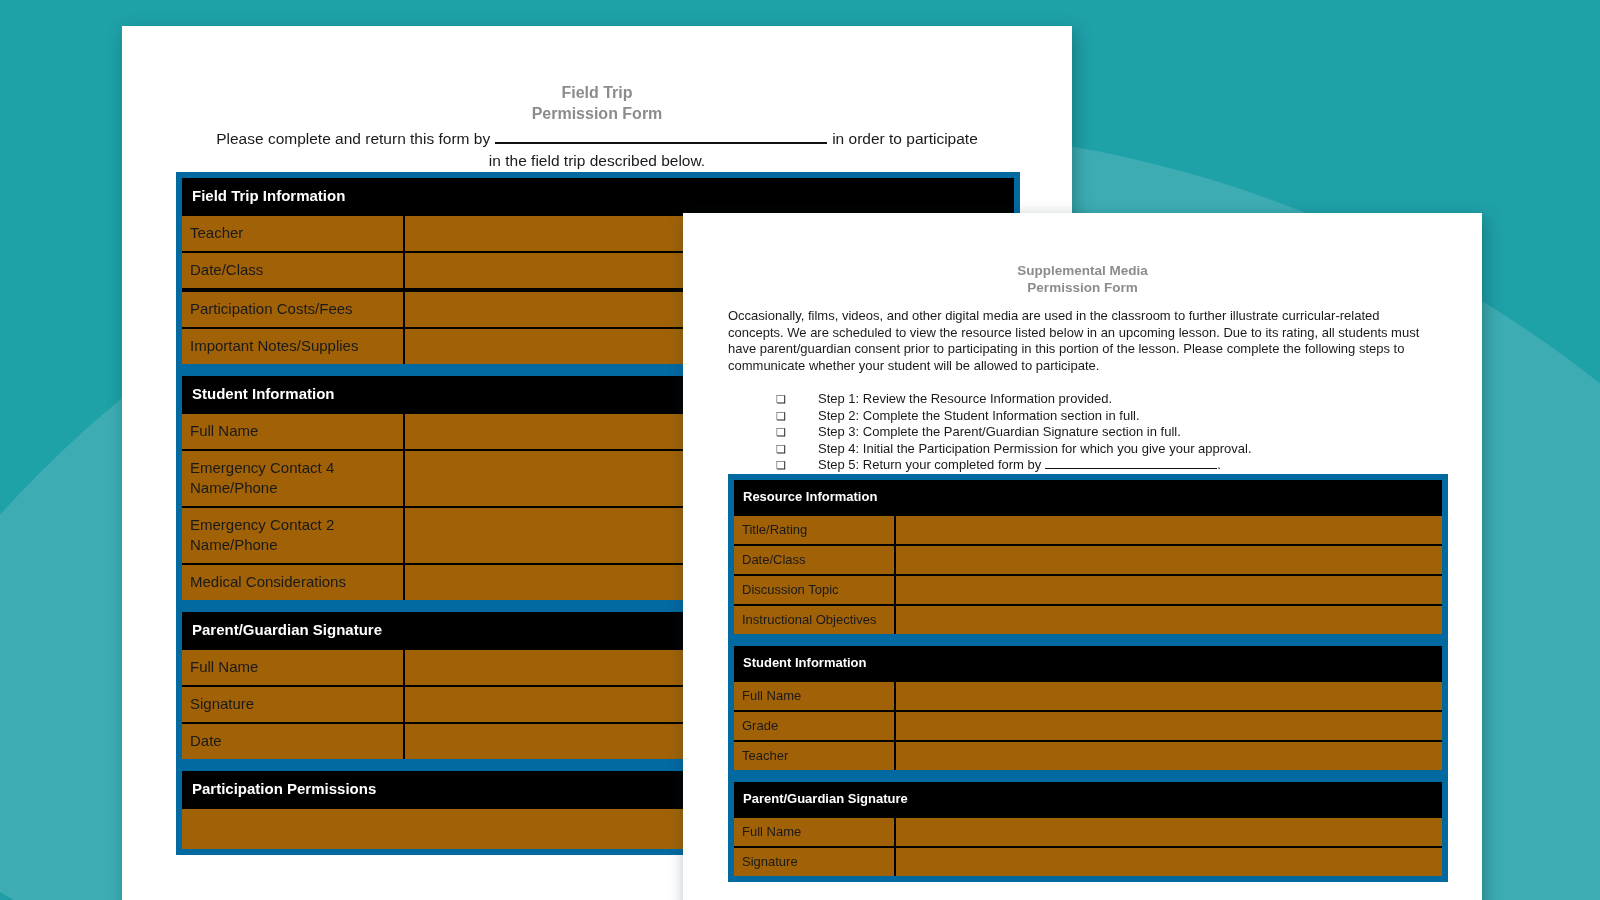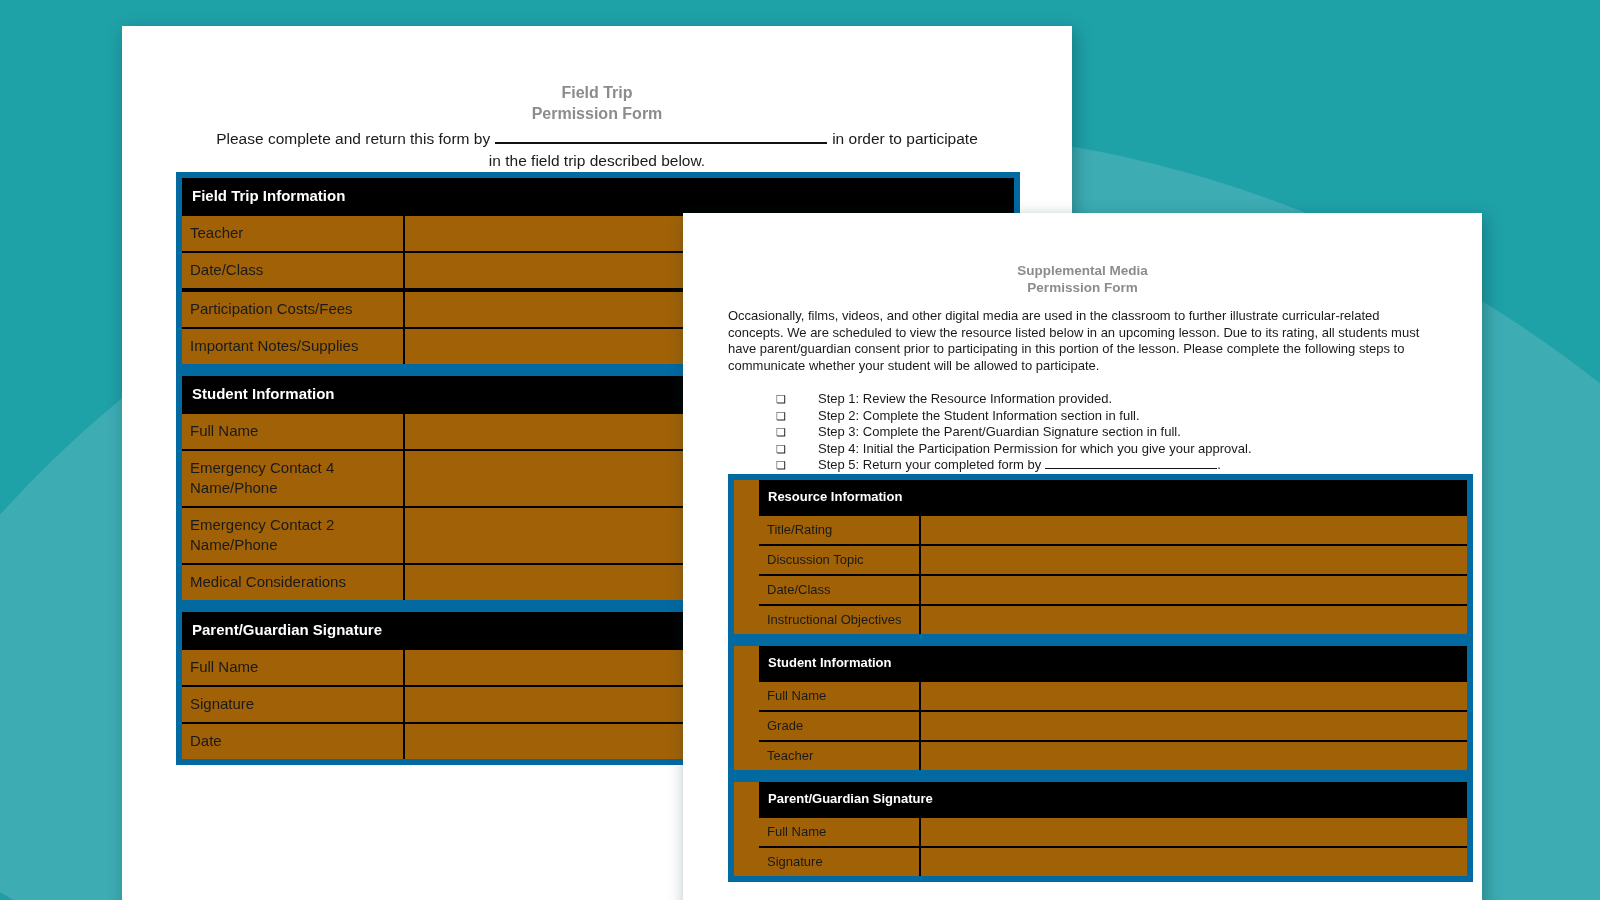--- a/index.html
+++ b/index.html
@@ -28,21 +28,21 @@
   .blank-long{display:inline-block;width:332px;height:14px;border-bottom:2px solid #111;margin:0 5px;vertical-align:baseline;}
   .blank-short{display:inline-block;width:172px;height:10px;border-bottom:1.5px solid #111;margin-left:4px;vertical-align:baseline;}
 
   .mf-intro{margin:12px 45px 0 45px;font-size:13px;line-height:16.5px;text-align:left;}
   .mf-steps{margin:17px 45px 0 93px;font-size:13px;line-height:16.5px;}
   .step{white-space:nowrap;}
   .cb{display:inline-block;width:42px;font-size:11px;}
 
   .ftable{border:6px solid #0369a1;background:#a16207;}
   .page-left .ftable{margin:0 0 0 54px;width:832px;}
-  .page-right .ftable{margin:0 0 0 45px;width:708px;padding-left:25px;}
+  .page-right .ftable{margin:0 0 0 45px;width:708px;}
   .ftable .sec-head{background:var(--bar-black,#000);color:#fff;font-weight:bold;}
   .page-left .sec-head{height:36px;line-height:36px;font-size:15px;padding-left:10px;}
   .page-right .sec-head{height:34px;line-height:34px;font-size:13px;padding-left:9px;}
   .frow{display:flex;border-top:2px solid #000;}
   .frow .lbl{border-right:2px solid #000;white-space:pre-line;}
   .page-left .frow .lbl{width:205px;padding:7px 8px 8px 8px;font-size:15px;line-height:20px;}
   .page-right .frow .lbl{width:144px;padding:5px 8px 6px 8px;font-size:13px;line-height:17px;}
   .frow .val{flex:1;}
   .stub-row{border-top:2px solid #000;height:40px;}
 
@@ -138,20 +138,24 @@
           <div class="val"></div>
         </div>
 
         <div class="frow">
           <div class="lbl">Date</div>
           <div class="val"></div>
         </div>
       </div>
   </div>
 
+  <div class="ftable mt-ft4">
+    <div class="sec-head">Participation Permissions</div>
+    <div class="stub-row"></div>
+  </div>
 </div>
 
 <div class="page page-right">
   <div class="doc-title">
     <div>Supplemental Media</div>
     <div>Permission Form</div>
   </div>
   <div class="mf-intro">Occasionally, films, videos, and other digital media are used in the classroom to further illustrate curricular-related concepts. We are scheduled to view the resource listed below in an upcoming lesson. Due to its rating, all students must have parent/guardian consent prior to participating in this portion of the lesson. Please complete the following steps to communicate whether your student will be allowed to participate.</div>
 
   <div class="mf-steps">
@@ -181,26 +185,26 @@
   <div class="ftable mt-mf1">
     <div class="sec-head">Resource Information</div>
     <div>
 
         <div class="frow">
           <div class="lbl">Title/Rating</div>
           <div class="val"></div>
         </div>
 
         <div class="frow">
+          <div class="lbl">Date/Class</div>
+          <div class="val"></div>
+        </div>
+
+        <div class="frow">
           <div class="lbl">Discussion Topic</div>
-          <div class="val"></div>
-        </div>
-
-        <div class="frow">
-          <div class="lbl">Date/Class</div>
           <div class="val"></div>
         </div>
 
         <div class="frow">
           <div class="lbl">Instructional Objectives</div>
           <div class="val"></div>
         </div>
       </div>
   </div>
 

